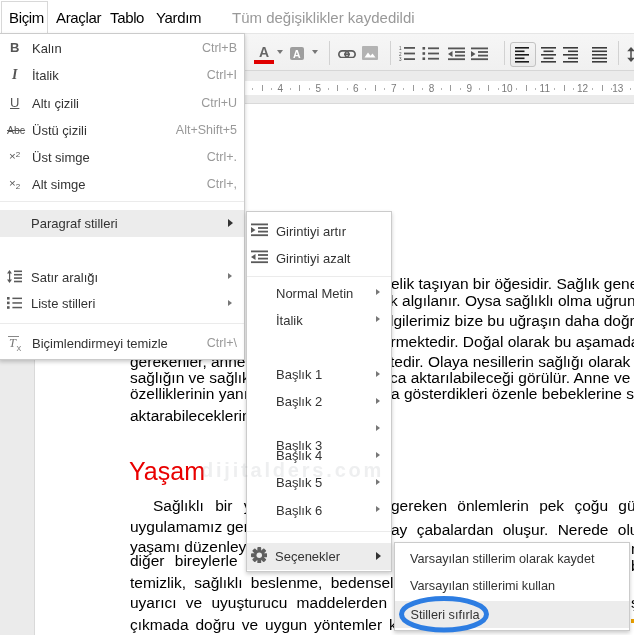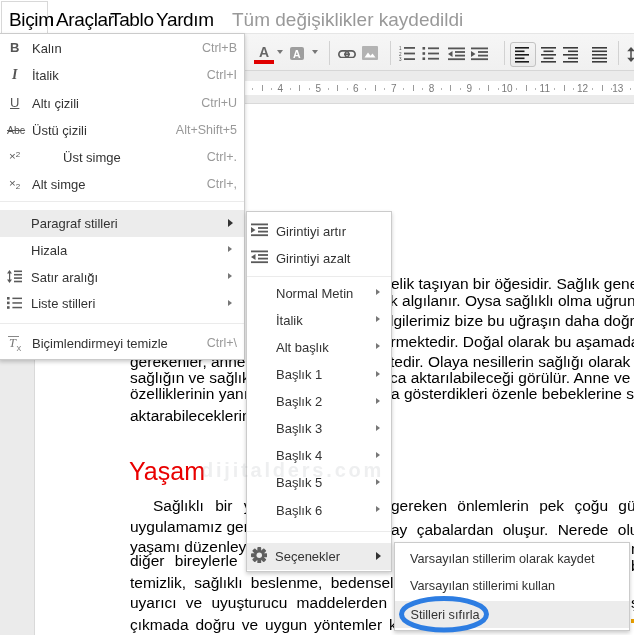--- a/index.html
+++ b/index.html
@@ -1,20 +1,20 @@
 <!DOCTYPE html>
 <html><head><meta charset="utf-8">
 <style>
 * { margin:0; padding:0; box-sizing:border-box; }
 html,body { width:634px; height:635px; overflow:hidden; background:#ebebeb;
   font-family:"Liberation Sans", sans-serif; }
 #stage { position:relative; width:634px; height:635px; overflow:hidden; }
 
 #menubar { position:absolute; left:0; top:0; width:634px; height:33px; background:#fff; z-index:10; }
-#menubar .mi { position:absolute; top:9px; font-size:19px; color:#000; }
+#menubar .mi { position:absolute; top:9px; font-size:15px; color:#000; }
 #toolbar { position:absolute; left:0; top:33px; width:634px; height:38px;
   background:linear-gradient(#f6f6f6,#f0f0f0); border-top:1px solid #e6e6e6;
   border-bottom:1px solid #d6d6d6; z-index:9; }
 .tsep { position:absolute; top:7px; width:1px; height:24px; background:#d2d2d2; }
 #ruler { position:absolute; left:0; top:81px; width:634px; height:14px; background:#fff; z-index:8; }
 .rnum { position:absolute; top:1.5px; font-size:10px; color:#7a7a7a; }
 .rtick { position:absolute; top:4px; width:1px; height:6px; background:#9a9a9a; }
 .rdot { position:absolute; top:6.5px; width:1px; height:2px; background:#b3b3b3; }
 #page { position:absolute; left:34px; top:103px; width:600px; height:532px;
   background:#fff; border-left:1px solid #d9d9d9; border-top:1px solid #d9d9d9; z-index:1; }
@@ -259,36 +259,32 @@
       <span class="txt" style="left:32px; top:6px;">Altı çizili</span>
         <span class="sc" style="top:6px;">Ctrl+U</span>
     </div>
     <div class="row" style="top:83px; height:26px;">
       <span class="micon" style="left:7px; top:7px; font-size:10.5px; text-decoration:line-through;">Abc</span>
       <span class="txt" style="left:32px; top:6px;">Üstü çizili</span>
         <span class="sc" style="top:6px;">Alt+Shift+5</span>
     </div>
     <div class="row" style="top:109.5px; height:26px;">
       <span class="micon" style="left:9px; top:6px; font-size:11.5px;">×<span style="font-size:8px; vertical-align:3px;">2</span></span>
-      <span class="txt" style="left:32px; top:6px;margin-left:31px;">Üst simge</span>
+      <span class="txt" style="left:32px; top:6px;">Üst simge</span>
         <span class="sc" style="top:6px;">Ctrl+.</span>
     </div>
     <div class="row" style="top:136.5px; height:26px;">
       <span class="micon" style="left:9px; top:6px; font-size:11.5px;">×<span style="font-size:8px; vertical-align:-2px;">2</span></span>
       <span class="txt" style="left:32px; top:6px;">Alt simge</span>
         <span class="sc" style="top:6px;">Ctrl+,</span>
     </div>
     <div class="msep" style="top:166.5px;"></div>
     <div class="row hl" style="top:175.5px; height:27px;">
       <span class="txt" style="left:31px; top:6.5px;">Paragraf stilleri</span>
       <span class="arr arrd" style="left:228px; top:9px;"></span>
-    </div>
-    <div class="row" style="top:202.5px; height:26px;">
-      <span class="txt" style="left:31px; top:6px;">Hizala</span>
-      <span class="arr arrg" style="left:228px; top:9.5px;"></span>
     </div>
     <div class="row" style="top:229.5px; height:26px;">
       <svg class="micon" style="left:7px; top:6px;" width="15" height="13" viewBox="0 0 15 13">
         <g fill="#5a5a5a">
             <path d="M2.5 0 L5 3.5 L0 3.5 Z"></path>
             <path d="M2.5 13 L5 9.5 L0 9.5 Z"></path>
             <rect x="2" y="2.5" width="1.2" height="8"></rect>
         <rect x="7" y="0.5" width="8" height="1.6"></rect>
             <rect x="7" y="3.9" width="8" height="1.6"></rect>
             <rect x="7" y="7.3" width="8" height="1.6"></rect>
@@ -348,34 +344,30 @@
     </div>
     <div class="msep" style="top:63.5px;"></div>
     <div class="row" style="top:67.7px; height:26px;">
       <span class="txt" style="left:29px; top:6px;">Normal Metin</span>
       <span class="arr arrg" style="left:129px; top:9.5px;"></span>
     </div>
     <div class="row" style="top:94.8px; height:26px;">
       <span class="txt" style="left:29px; top:6px;">İtalik</span>
       <span class="arr arrg" style="left:129px; top:9.5px;"></span>
     </div>
-    <div class="row" style="top:121.9px; height:26px;">
-      <span class="txt" style="left:29px; top:6px;">Alt başlık</span>
-      <span class="arr arrg" style="left:129px; top:9.5px;"></span>
-    </div>
     <div class="row" style="top:149px; height:26px;">
       <span class="txt" style="left:29px; top:6px;">Başlık 1</span>
       <span class="arr arrg" style="left:129px; top:9.5px;"></span>
     </div>
     <div class="row" style="top:176.1px; height:26px;">
       <span class="txt" style="left:29px; top:6px;">Başlık 2</span>
       <span class="arr arrg" style="left:129px; top:9.5px;"></span>
     </div>
     <div class="row" style="top:203.2px; height:26px;">
-      <span class="txt" style="left:29px; top:6px;">Başlık 3</span>
+      <span class="txt" style="left:29px; top:23px;">Başlık 3</span>
       <span class="arr arrg" style="left:129px; top:9.5px;"></span>
     </div>
     <div class="row" style="top:230.3px; height:26px;">
       <span class="txt" style="left:29px; top:6px;">Başlık 4</span>
       <span class="arr arrg" style="left:129px; top:9.5px;"></span>
     </div>
     <div class="row" style="top:257.4px; height:26px;">
       <span class="txt" style="left:29px; top:6px;">Başlık 5</span>
       <span class="arr arrg" style="left:129px; top:9.5px;"></span>
     </div>

